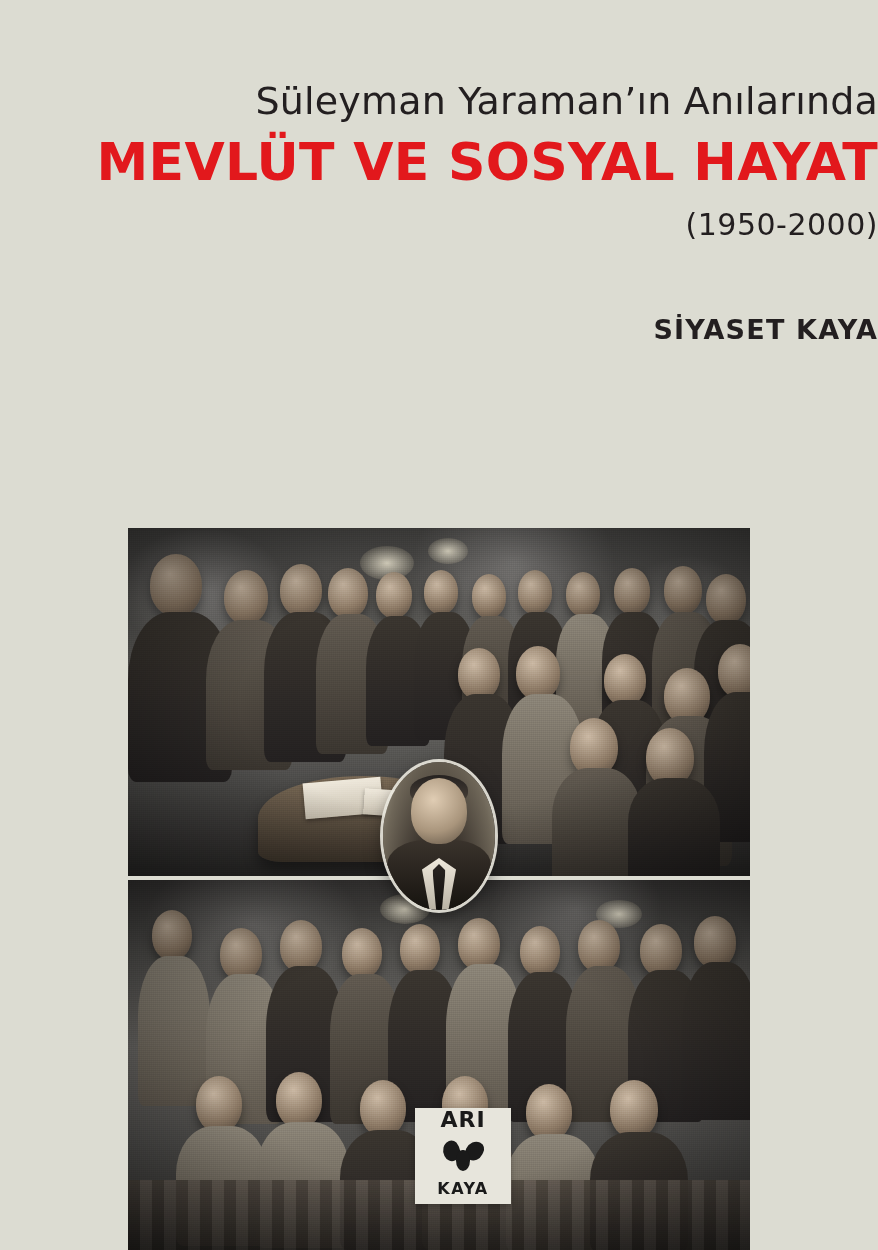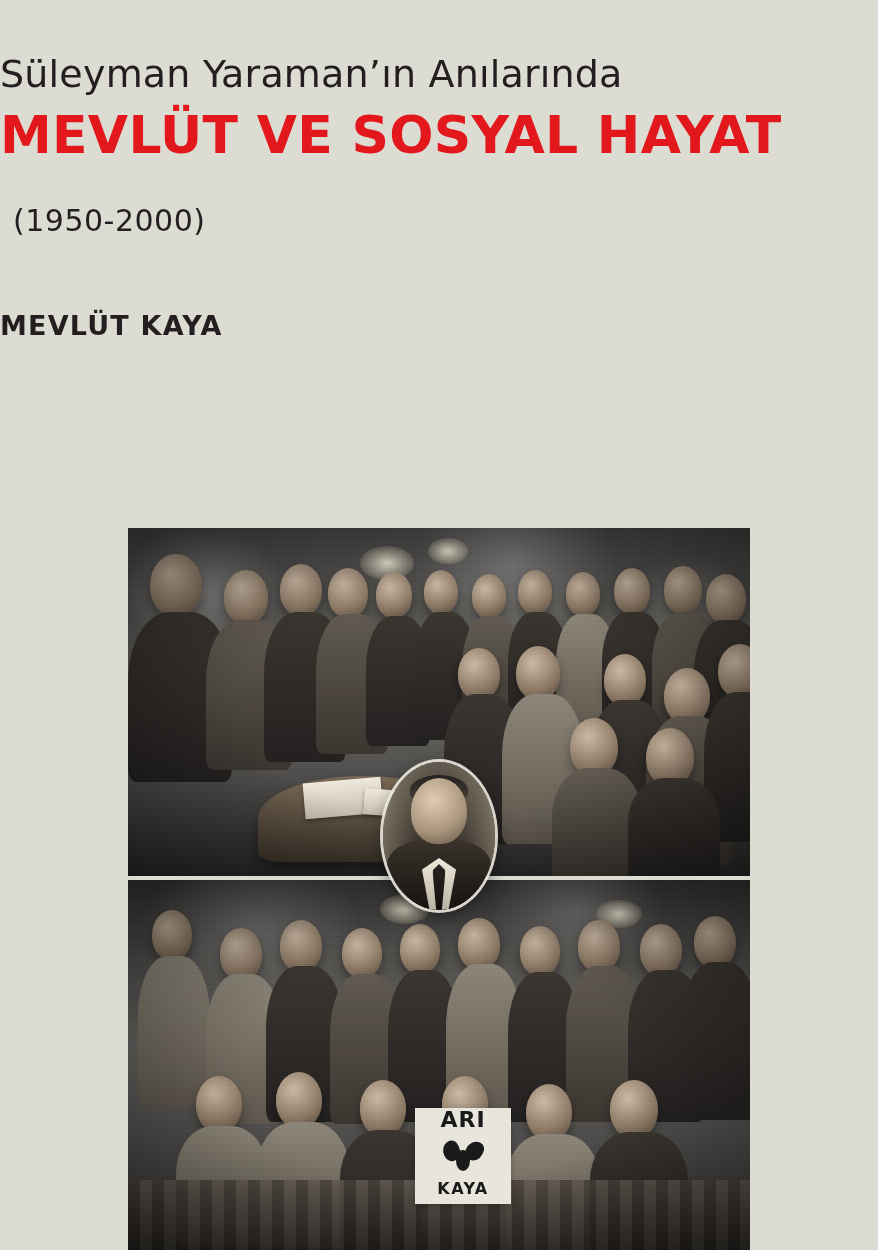--- a/index.html
+++ b/index.html
@@ -17,24 +17,24 @@
   #cover {
     position: relative;
     width: 878px;
     height: 1250px;
     background: #dcdcd2;
   }
 
   
   .title-block {
     position: absolute;
-    top: 52px;
+    top: 79px;
     left: 0;
     width: 878px;
-    text-align: left;
+    text-align: right;
   }
   .subtitle-top {
     font-family: "DejaVu Sans", sans-serif;
     font-size: 38px;
     font-weight: 400;
     color: #231f20;
     letter-spacing: 0.2px;
     line-height: 1.18;
   }
   .main-title-1 {
@@ -53,21 +53,21 @@
     color: #e2181c;
     letter-spacing: 0.3px;
     margin-top: 10px;
     line-height: 1.1;
   }
   .date-range {
     font-family: "DejaVu Sans", sans-serif;
     font-size: 30px;
     font-weight: 400;
     color: #231f20;
-    margin-top: 39px;
+    margin-top: 16px;
     letter-spacing: 0.5px;
     padding-left: 13px;
   }
   .author {
     font-family: "DejaVu Sans", sans-serif;
     font-size: 27px;
     font-weight: 700;
     color: #231f20;
     letter-spacing: 1.2px;
     margin-top: 72px;
@@ -269,21 +269,21 @@
 </style>
 </head>
 <body>
 
 <div id="cover">
 
   <div class="title-block">
     <div class="subtitle-top">Süleyman Yaraman’ın Anılarında</div>
     <div class="main-title-2">MEVLÜT VE SOSYAL HAYAT</div>
     <div class="date-range">(1950-2000)</div>
-    <div class="author">MEVLÜT KAYA</div>
+    <div class="author">SİYASET KAYA</div>
   </div>
 
   <div class="photos">
 
     <div class="photo photo-top">
       <div class="bg"></div>
       <div class="chandelier" style="left:232px; top:18px;"></div>
       <div class="chandelier" style="left:300px; top:10px; width:40px; height:26px;"></div>
       <div class="crowd">
 

